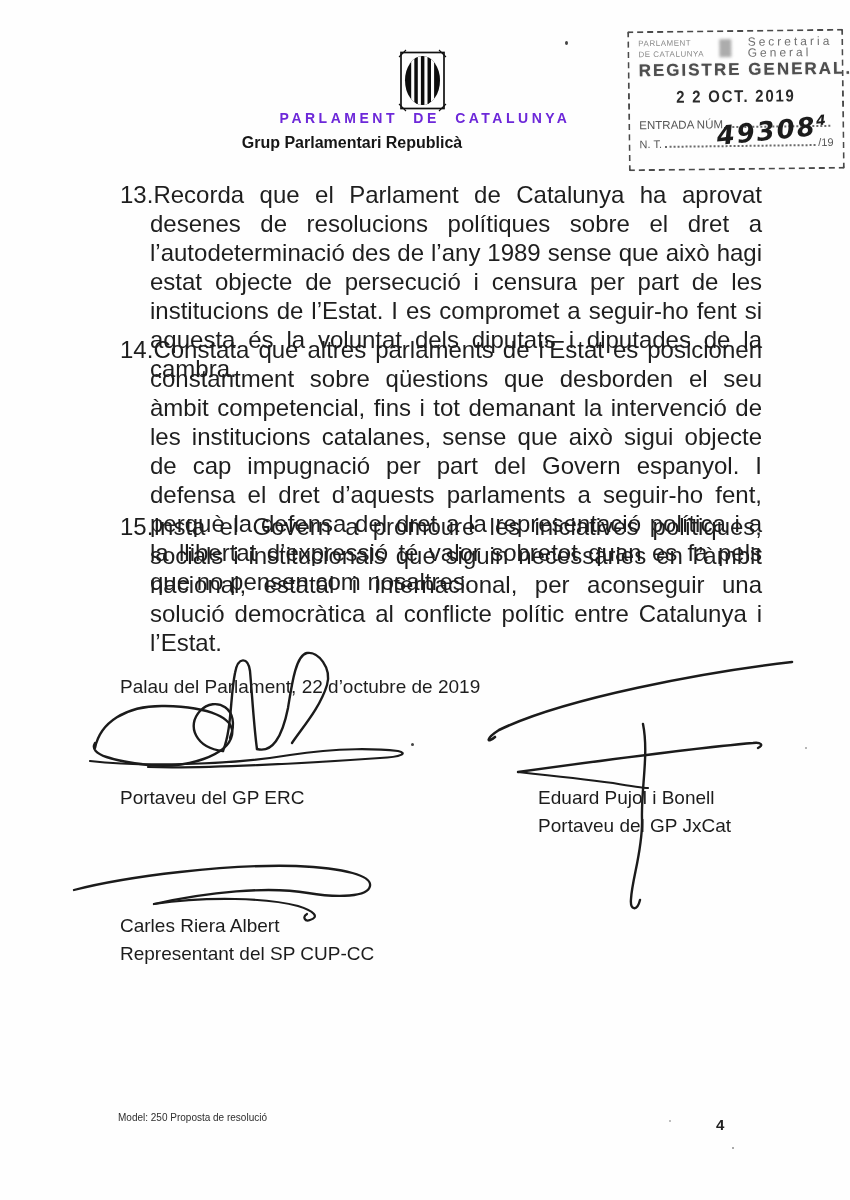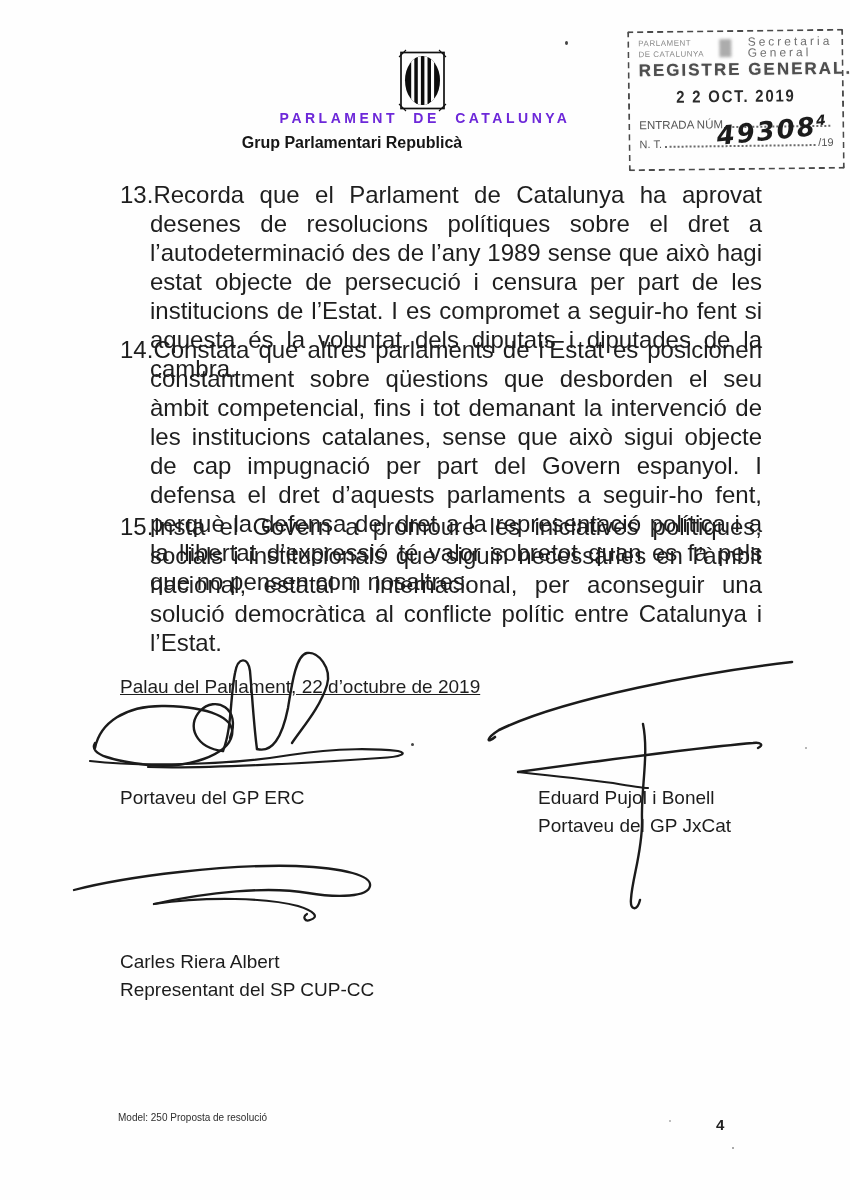--- a/index.html
+++ b/index.html
@@ -56,21 +56,21 @@
   .stamp-handwritten sup{font-size:14px;vertical-align:super;}
   
   .content{position:absolute;left:120px;width:612px;}
   .para{
     position:absolute;left:0;width:612px;
     font-size:24px;line-height:29px;text-align:justify;
     padding-left:30px;text-indent:-30px;color:#1e1e1e;
   }
   .para .num{display:inline;}
   
-  .dateline{position:absolute;left:120px;top:676px;font-size:19px;color:#1e1e1e;text-decoration:underline;}
+  .dateline{position:absolute;left:120px;top:676px;font-size:19px;color:#1e1e1e;}
   .sig{position:absolute;pointer-events:none;}
   .sig path{fill:none;stroke:#1b1b1b;stroke-linecap:round;stroke-linejoin:round;}
   .signatory{position:absolute;font-size:19px;line-height:28px;color:#1c1c1c;}
   .signatory.right{text-align:left;margin-left:32px;}
   
   .footer-model{position:absolute;left:118px;top:1112px;font-size:10px;color:#2e2e2e;}
   .footer-page{position:absolute;left:716px;top:1116px;font-size:15px;font-weight:700;color:#222;}
   
   .speck{position:absolute;background:#444;border-radius:50%;}
 </style>
@@ -158,21 +158,21 @@
     <path stroke-width="2.2" d="M96 48 C150 40 210 42 240 50 C256 55 262 61 252 64 C247 66 244 61 249 58"></path>
   </svg>
 
   <div class="signatory" style="left:120px;top:784px;">
     <div>Portaveu del GP ERC</div>
   </div>
   <div class="signatory right" style="right:119px;top:784px;">
     <div>Eduard Pujol i Bonell</div>
     <div>Portaveu del GP JxCat</div>
   </div>
-  <div class="signatory" style="left:120px;top:912px;margin-top:36px;">
+  <div class="signatory" style="left:120px;top:912px;">
     <div>Carles Riera Albert</div>
     <div>Representant del SP CUP-CC</div>
   </div>
 
   <div class="footer-model">Model: 250 Proposta de resolució</div>
   <div class="footer-page">4</div>
 
   <div class="speck" style="left:565px;top:41px;width:3px;height:4px;"></div>
   <div class="speck" style="left:411px;top:743px;width:3px;height:3px;"></div>
   <div class="speck" style="left:805px;top:747px;width:2px;height:2px;opacity:.5;"></div>

